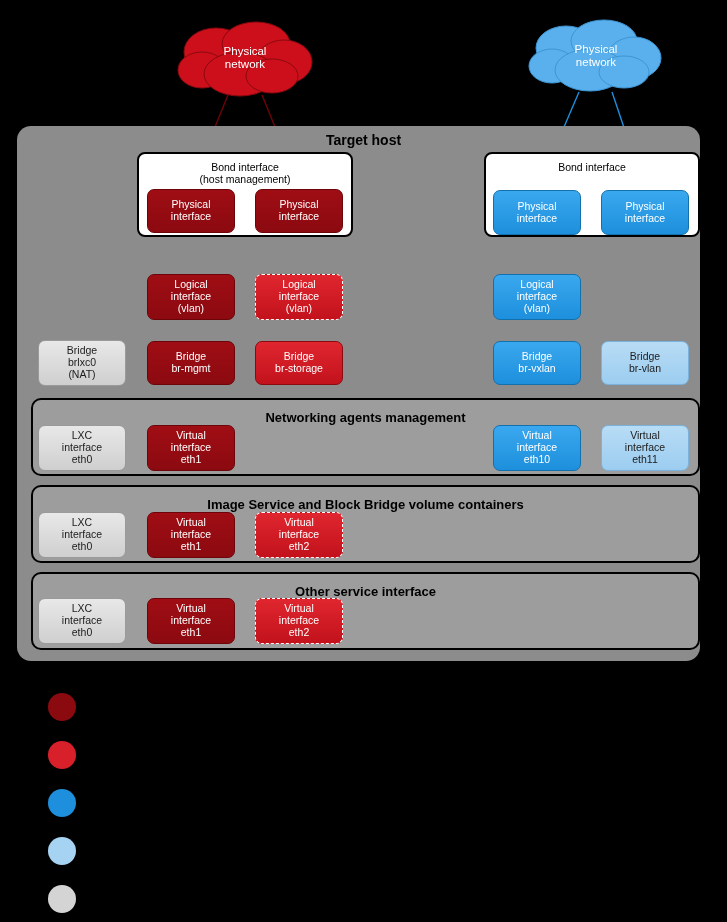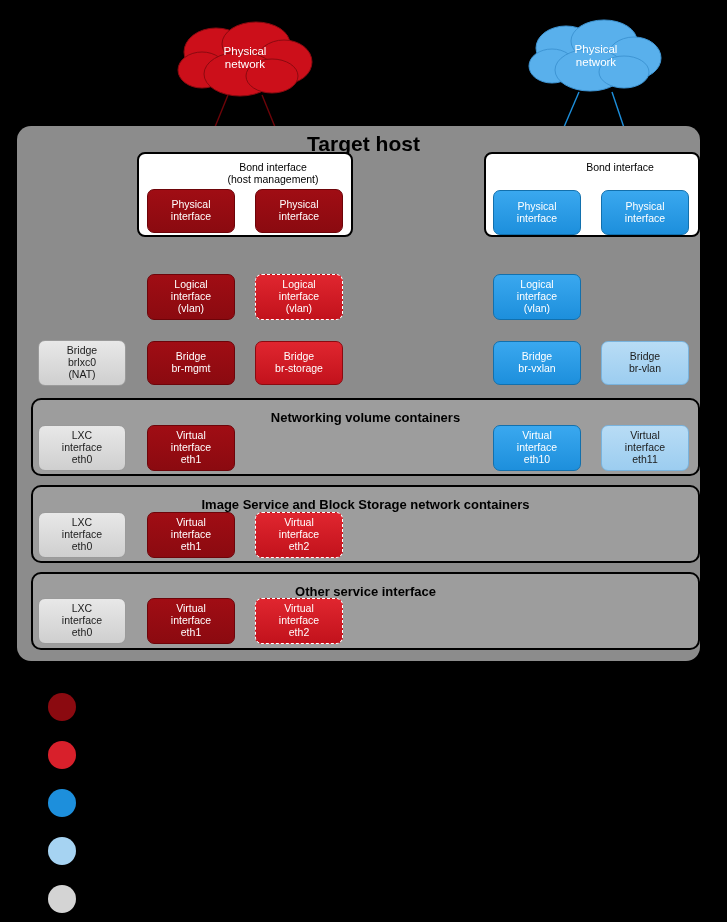--- a/index.html
+++ b/index.html
@@ -30,29 +30,29 @@
   }
 
   
   .hostbox {
     position: absolute;
     background: #8c8c8c;
     border-radius: 14px;
   }
   .hosttitle {
     position: absolute; width: 100%; text-align: center;
-    color: #000; font-size: 21px; font-weight: bold;
+    color: #000; font-size: 14px; font-weight: bold;
   }
   .bondbox {
     position: absolute; background: #ffffff; border: 2px solid #000;
     border-radius: 8px;
   }
   .bondlabel {
     position: absolute; width: 100%; text-align: center; color: #000;
-    font-size: 10.5px; line-height: 1.15; margin-left: 28px;
+    font-size: 10.5px; line-height: 1.15;
   }
   .containerbox {
     position: absolute; background: #9d9d9d; border: 2px solid #000;
     border-radius: 10px;
   }
   .containertitle {
     position: absolute; width: 100%; text-align: center; color: #000;
     font-size: 13px; font-weight: bold;
   }
 
@@ -189,36 +189,36 @@
   <div class="node pill dark lbl" style="left:147px; top:341px; width:88px; height:44px; white-space:pre-line;">Bridge
 br-mgmt</div>
   <div class="node pill bright lbl" style="left:255px; top:341px; width:88px; height:44px; white-space:pre-line;">Bridge
 br-storage</div>
   <div class="node pill blue lbl" style="left:493px; top:341px; width:88px; height:44px; white-space:pre-line;">Bridge
 br-vxlan</div>
   <div class="node pill lblue lbl" style="left:601px; top:341px; width:88px; height:44px; white-space:pre-line;">Bridge
 br-vlan</div>
 
   <div class="containerbox" style="left:31px; top:398px; width:669px; height:78px;"></div>
-  <div class="containertitle" style="left:31px; top:410px; width:669px;">Networking volume containers</div>
+  <div class="containertitle" style="left:31px; top:410px; width:669px;">Networking agents management</div>
   <div class="node pill gray lbl" style="left:38px; top:425px; width:88px; height:46px; white-space:pre-line;">LXC
 interface
 eth0</div>
   <div class="node pill dark lbl" style="left:147px; top:425px; width:88px; height:46px; white-space:pre-line;">Virtual
 interface
 eth1</div>
   <div class="node pill blue lbl" style="left:493px; top:425px; width:88px; height:46px; white-space:pre-line;">Virtual
 interface
 eth10</div>
   <div class="node pill lblue lbl" style="left:601px; top:425px; width:88px; height:46px; white-space:pre-line;">Virtual
 interface
 eth11</div>
 
   <div class="containerbox" style="left:31px; top:485px; width:669px; height:78px;"></div>
-  <div class="containertitle" style="left:31px; top:497px; width:669px;">Image Service and Block Storage network containers</div>
+  <div class="containertitle" style="left:31px; top:497px; width:669px;">Image Service and Block Bridge volume containers</div>
   <div class="node pill gray lbl" style="left:38px; top:512px; width:88px; height:46px; white-space:pre-line;">LXC
 interface
 eth0</div>
   <div class="node pill dark lbl" style="left:147px; top:512px; width:88px; height:46px; white-space:pre-line;">Virtual
 interface
 eth1</div>
   <div class="node pill bright dashed lbl" style="left:255px; top:512px; width:88px; height:46px; white-space:pre-line;">Virtual
 interface
 eth2</div>
 

